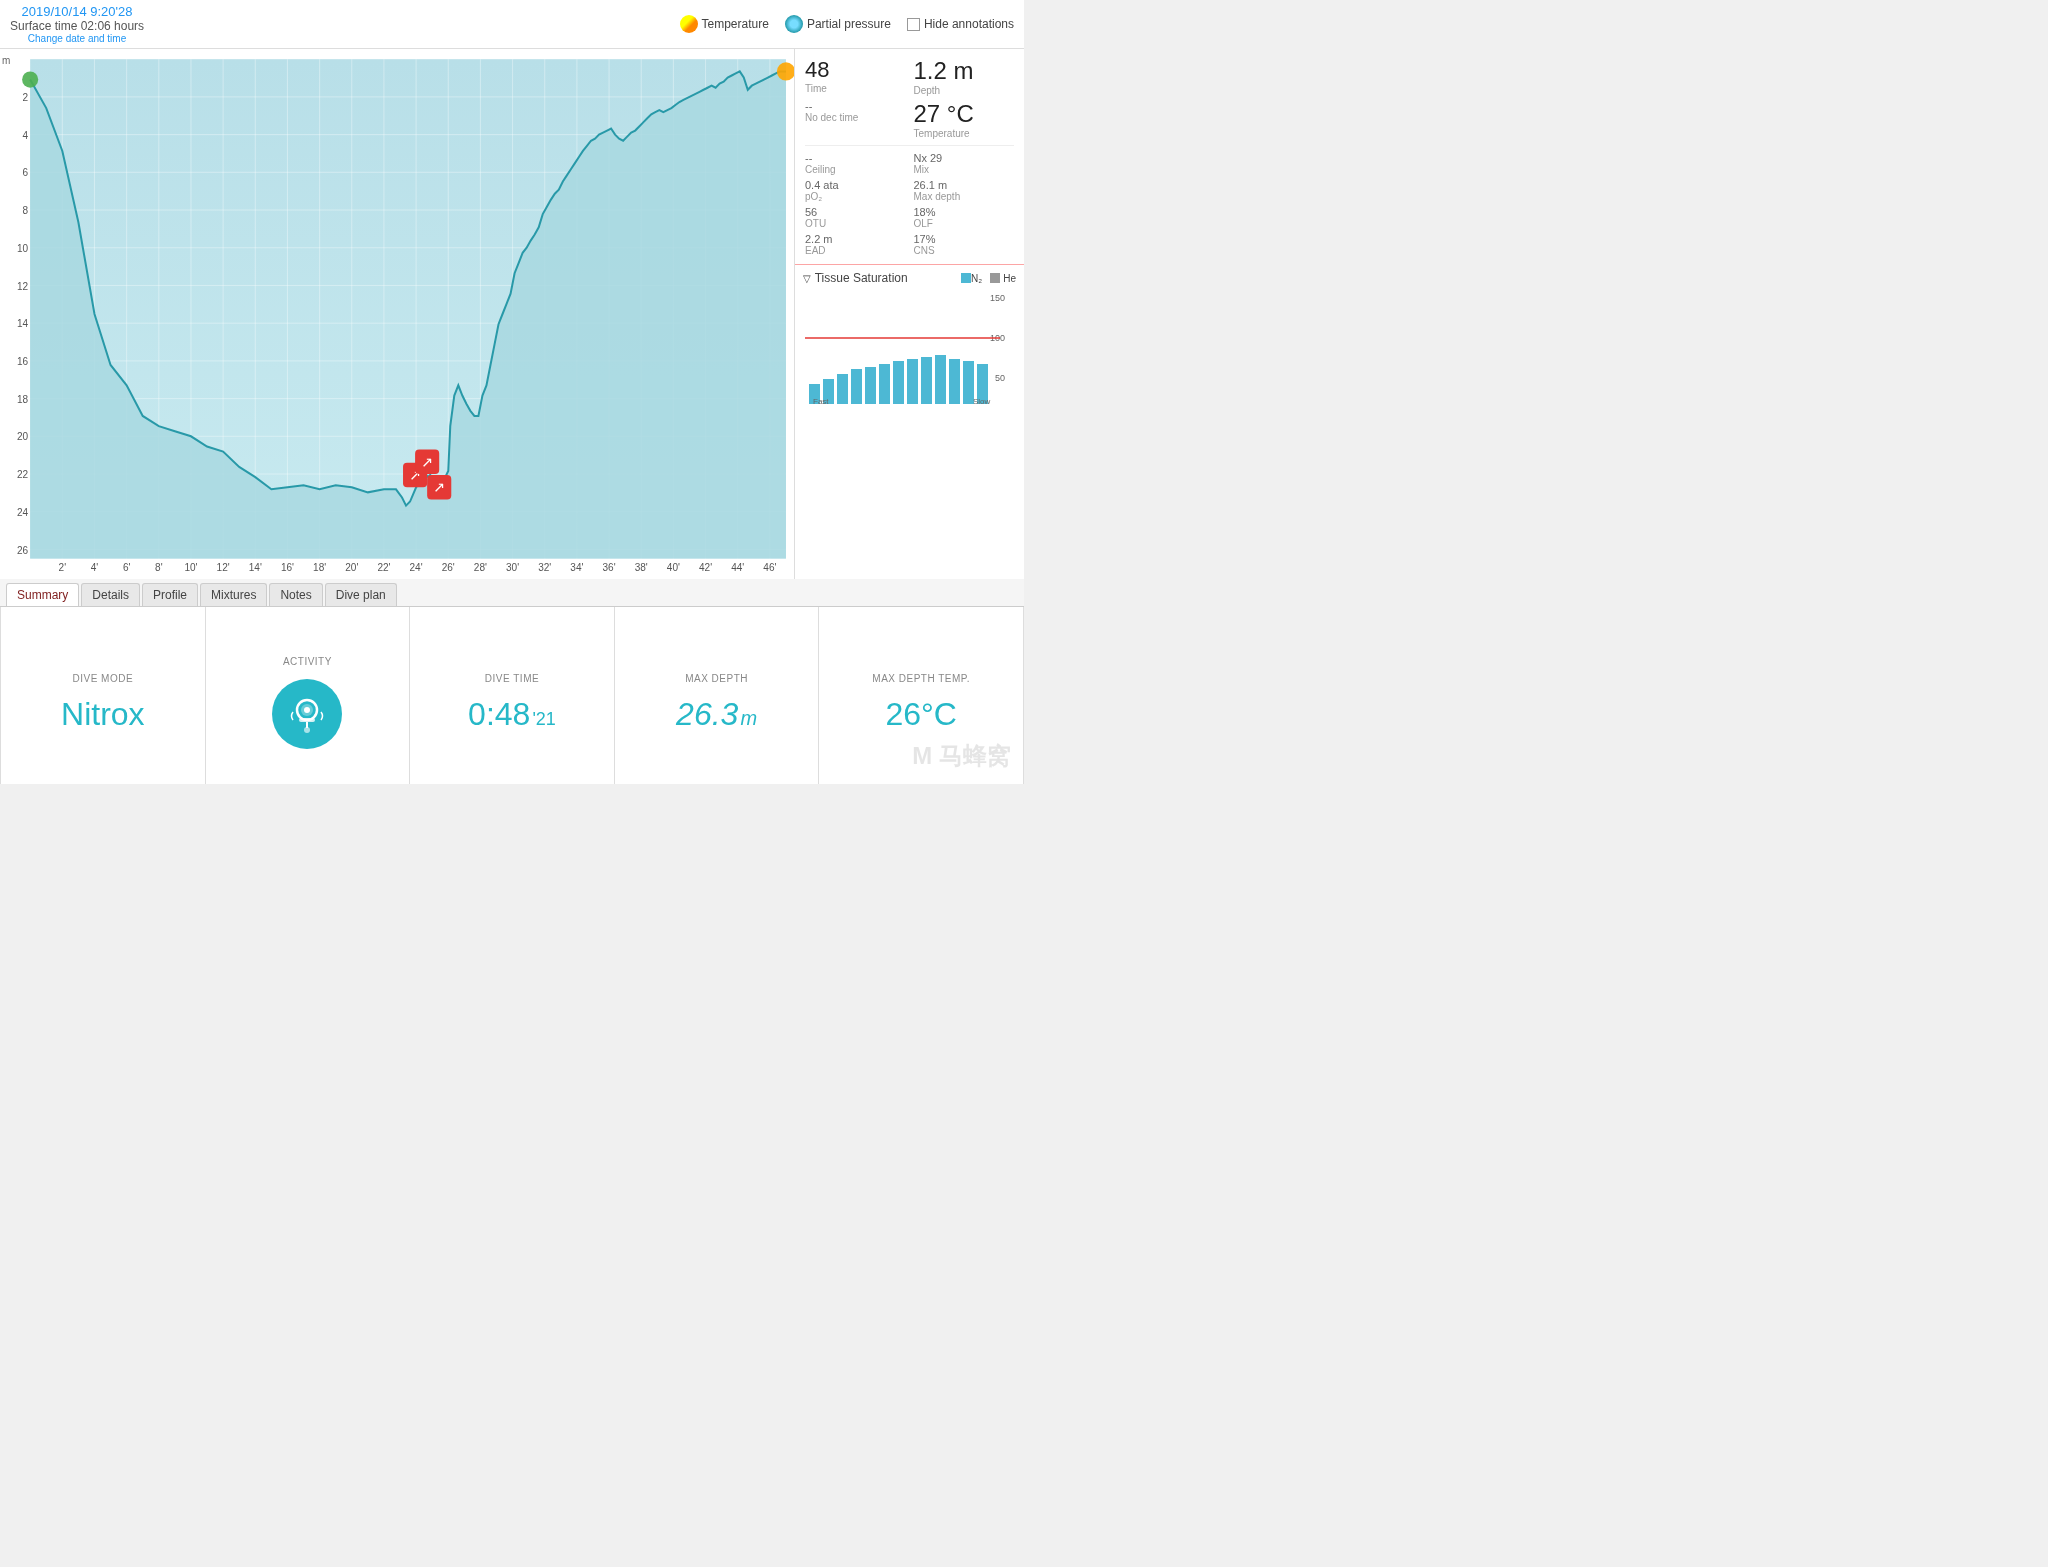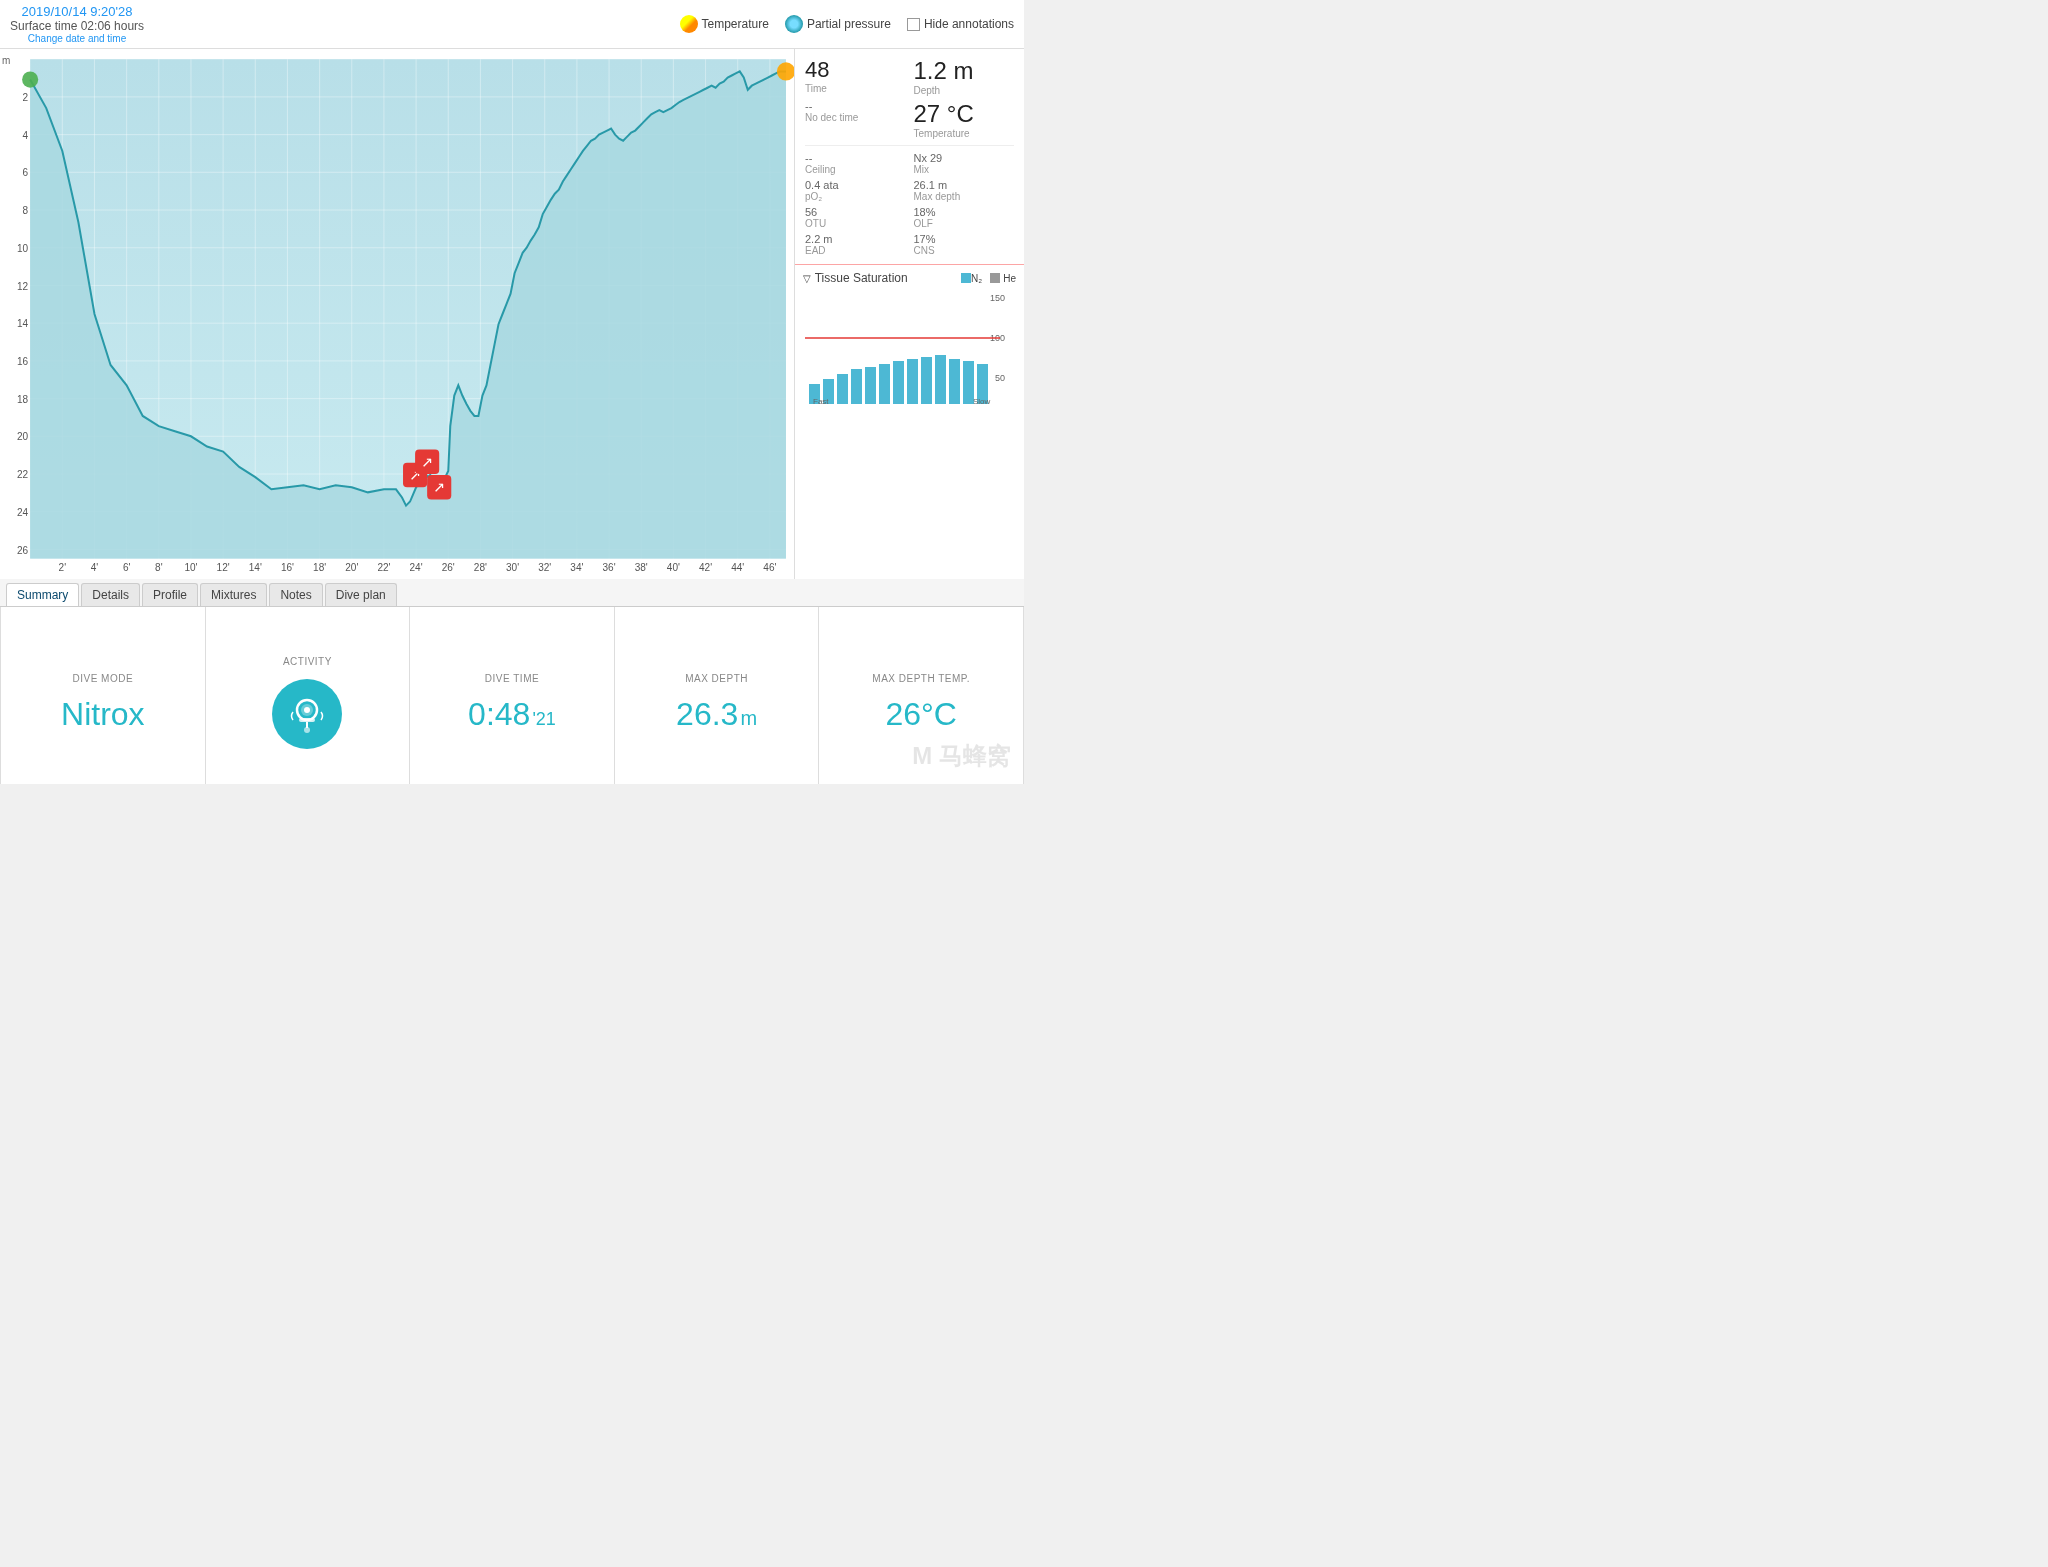--- a/index.html
+++ b/index.html
@@ -122,21 +122,21 @@
       border: 1px solid #ccc;
       border-bottom: none;
       background: #e8e8e8;
       font-size: 12px;
       color: #444;
       cursor: pointer;
       border-radius: 3px 3px 0 0;
     }
     .tab.active {
       background: #fff;
-      color: #0c4a6e;
+      color: #7f1d1d;
       font-weight: 500;
     }
 
     
     .summary-section {
       display: flex;
       border: 1px solid #ddd;
       border-top: none;
       background: #fff;
       height: calc(784px - 530px - 34px - 28px);
@@ -711,21 +711,21 @@
   <div class="summary-cell">
     <div class="summary-label">DIVE TIME</div>
     <div style="display:flex;align-items:baseline;gap:2px;">
       <span class="summary-value">0:48</span>
       <span style="font-size:18px;color:#26b8c8;">'21</span>
     </div>
   </div>
 
   <div class="summary-cell">
     <div class="summary-label">MAX DEPTH</div>
-    <div style="display:flex;align-items:baseline;gap:2px;">
+    <div style="display:flex;align-items:baseline;gap:2px;font-style:italic;">
       <span class="summary-value">26.3</span>
       <span style="font-size:20px;color:#26b8c8;">m</span>
     </div>
   </div>
 
   <div class="summary-cell" style="position:relative;">
     <div class="summary-label">MAX DEPTH TEMP.</div>
     <div class="summary-value">26°C</div>
 
     <div style="position:absolute;bottom:26px;right:12px;opacity:0.12;font-size:24px;font-weight:bold;color:#333;">M 马蜂窝</div>

